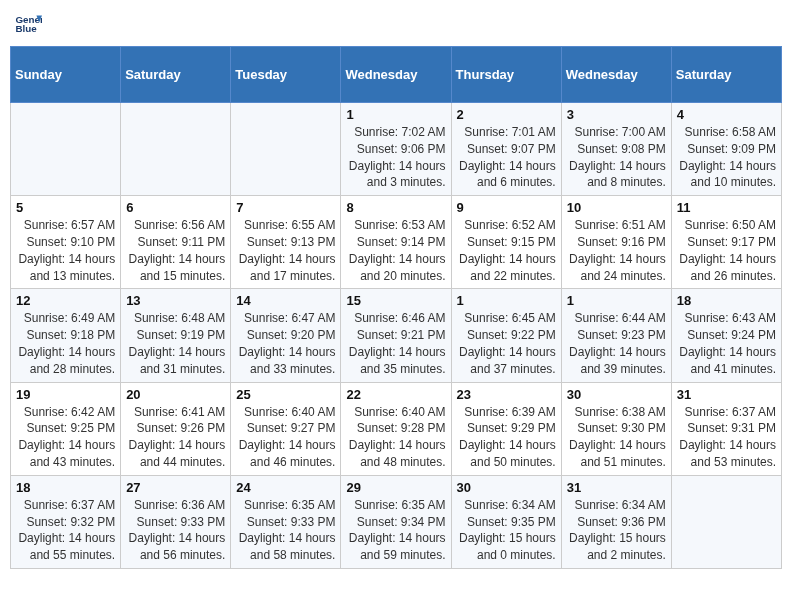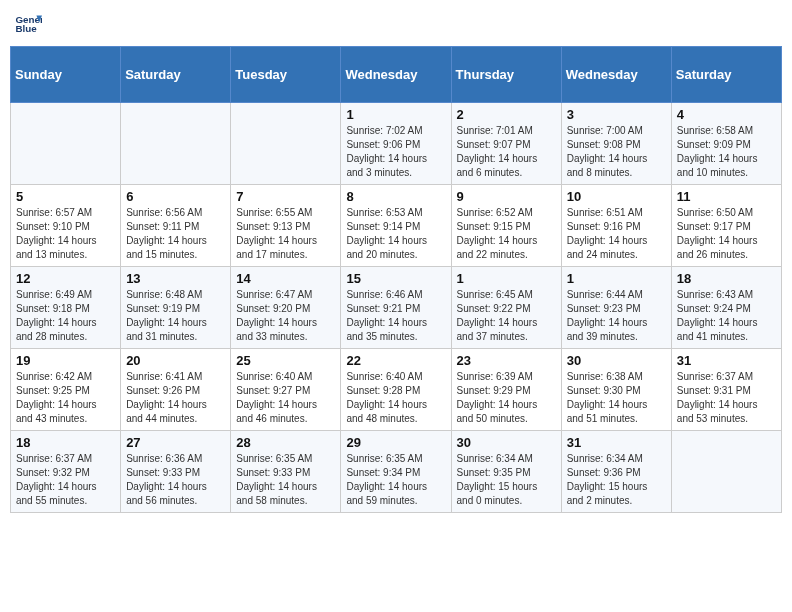--- a/index.html
+++ b/index.html
@@ -68,23 +68,24 @@
       background: #ffffff;
     }
     .day-num {
       font-size: 13px;
       font-weight: bold;
       color: #111;
       display: block;
       margin-bottom: 2px;
     }
     .day-info {
-      font-size: 10px;
+      font-size: 12px;
       color: #333;
       line-height: 1.4;
+      text-align: right;
     }
   </style>
 </head>
 <body>
 
 <div class="header">
   <div class="logo">
     <svg class="logo-icon" viewBox="0 0 40 40">
       <text x="2" y="18" font-size="14" font-weight="bold" fill="#1a3a6b" font-family="Arial">General</text>
       <text x="2" y="32" font-size="14" font-weight="bold" fill="#1a3a6b" font-family="Arial">Blue</text>
@@ -228,21 +229,21 @@
       <tr>
         <td>
           <span class="day-num">18</span>
           <div class="day-info">Sunrise: 6:37 AM<br>Sunset: 9:32 PM<br>Daylight: 14 hours and 55 minutes.</div>
         </td>
         <td>
           <span class="day-num">27</span>
           <div class="day-info">Sunrise: 6:36 AM<br>Sunset: 9:33 PM<br>Daylight: 14 hours and 56 minutes.</div>
         </td>
         <td>
-          <span class="day-num">28</span>
+          <span class="day-num">24</span>
           <div class="day-info">Sunrise: 6:35 AM<br>Sunset: 9:33 PM<br>Daylight: 14 hours and 58 minutes.</div>
         </td>
         <td>
           <span class="day-num">29</span>
           <div class="day-info">Sunrise: 6:35 AM<br>Sunset: 9:34 PM<br>Daylight: 14 hours and 59 minutes.</div>
         </td>
         <td>
           <span class="day-num">30</span>
           <div class="day-info">Sunrise: 6:34 AM<br>Sunset: 9:35 PM<br>Daylight: 15 hours and 0 minutes.</div>
         </td>

